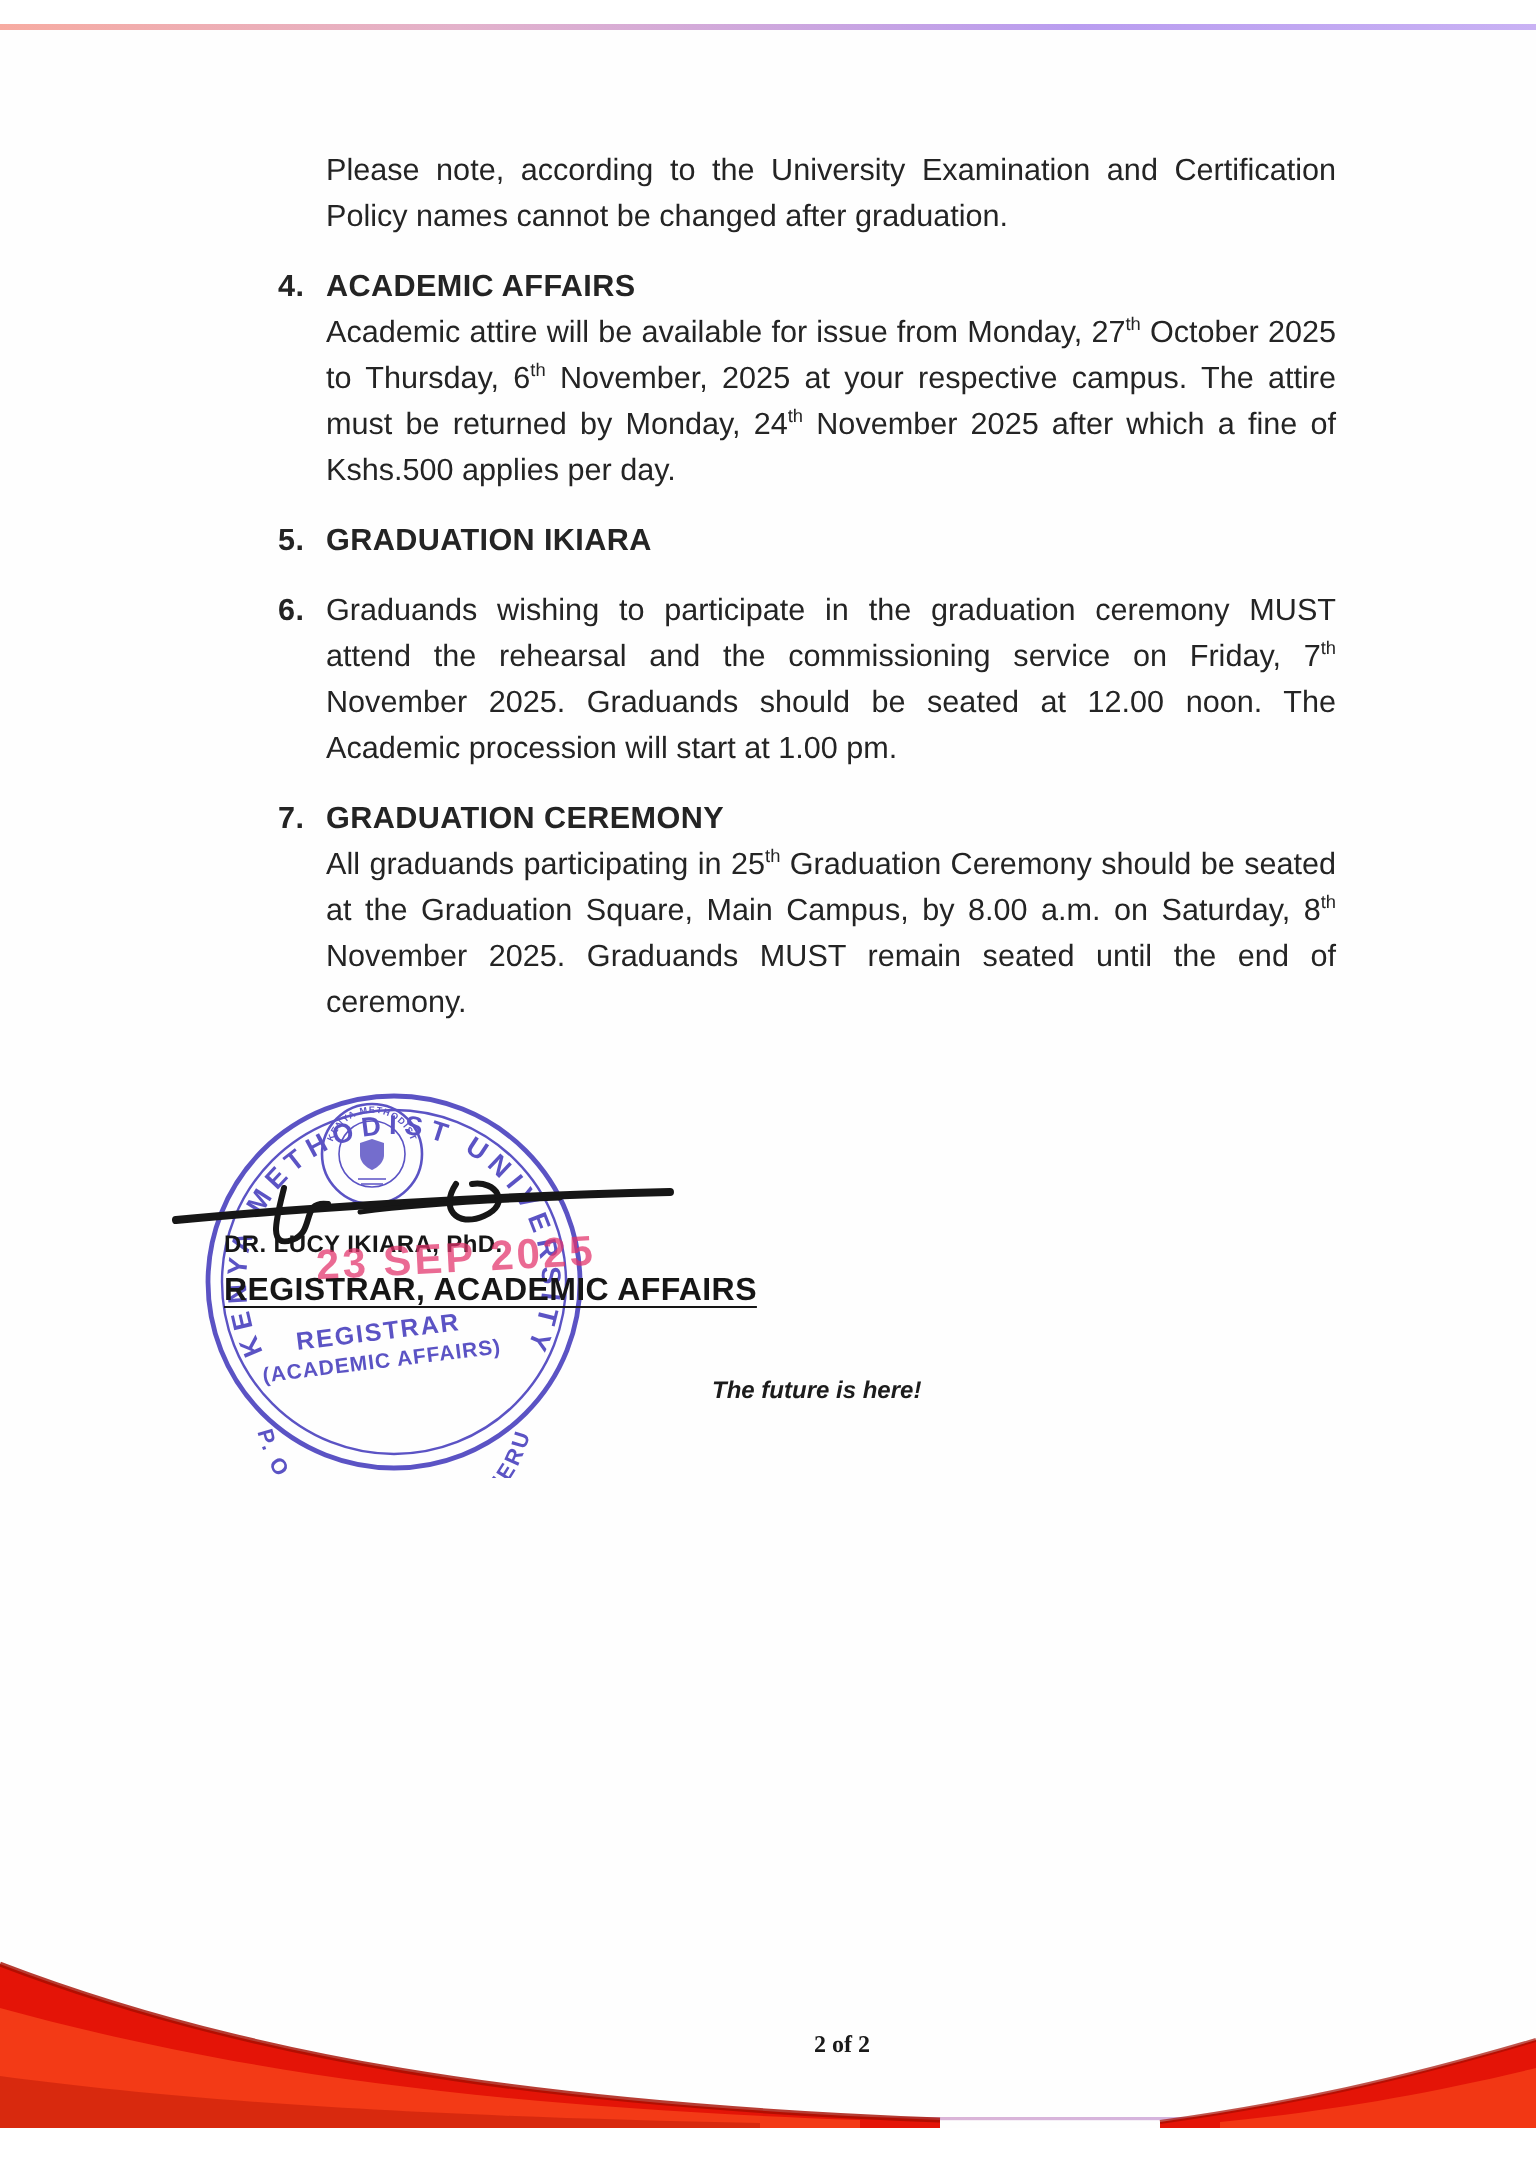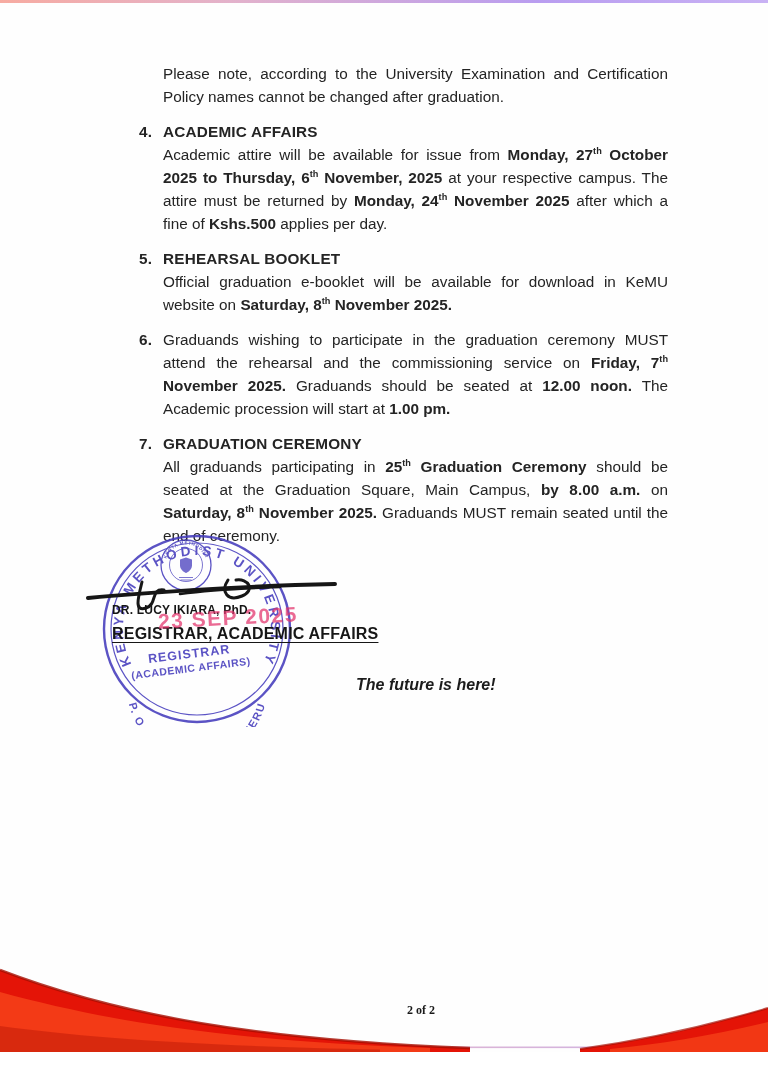--- a/index.html
+++ b/index.html
@@ -1,48 +1,48 @@
 <!DOCTYPE html>
 <html style="--stamp-blue: #453cbd; --date-red: #e3326b; --ribbon-red: #e41407; --ribbon-dark: #a50c00; --ribbon-highlight: #ff5a22;"><head>
 <meta charset="utf-8">
 <style>
   html,body{margin:0;padding:0;background:#ffffff;}
   .doc{
-    position:relative;width:768px;height:1052px;margin:0 auto;
+    position:relative;width:768px;height:1052px;margin:12px auto;
     background:#fefefe;overflow:hidden;
     font-family:"Liberation Sans",sans-serif;color:#242424;
   }
   .top-edge{
     position:absolute;top:0;left:0;width:768px;height:3px;
     background:linear-gradient(90deg,#f7aba1 0%,#e3b2cb 30%,#b99df0 70%,#c9b2f4 100%);
   }
   .content{position:absolute;top:62px;left:163px;width:505px;font-size:15.3px;line-height:23px;}
   .para{text-align:justify;}
   .section{margin-top:12px;position:relative;}
   .sec-head{font-weight:700;letter-spacing:.2px;}
   .sec-num{position:absolute;left:-24px;top:0;font-weight:700;}
   .sec-body{text-align:justify;}
-  .b{font-weight:700;}
+  .b{font-weight:400;}
   sup{font-size:.6em;vertical-align:super;line-height:0;}
 
   
   .stamp-svg{position:absolute;left:90px;top:531px;z-index:1;opacity:.88;}
   .stamp-ring{fill:none;stroke:var(--stamp-blue,#453cbd);}
   .stamp-text{fill:var(--stamp-blue,#453cbd);font-family:"Liberation Sans",sans-serif;font-weight:700;}
   .sig-svg{position:absolute;left:80px;top:568px;z-index:5;}
   .sig-stroke{fill:none;stroke:#161616;stroke-linecap:round;}
   .sig-name{position:absolute;left:112px;top:603px;z-index:3;font-size:12px;font-weight:700;letter-spacing:.2px;color:#161616;white-space:nowrap;}
   .sig-title{position:absolute;left:112px;top:625px;z-index:3;font-size:16px;font-weight:700;letter-spacing:.2px;color:#161616;
     text-decoration:underline;text-decoration-thickness:1.4px;text-underline-offset:3px;white-space:nowrap;}
   .date-stamp{
     position:absolute;left:158px;top:606px;z-index:4;
     font-size:21px;font-weight:700;letter-spacing:1.5px;
     color:var(--date-red,#e3326b);opacity:.72;transform:rotate(-3deg);white-space:nowrap;
   }
-  .tagline{position:absolute;left:356px;top:676px;font-size:16px;font-style:italic;font-weight:700;color:#1c1c1c;}
+  .tagline{position:absolute;left:356px;top:676px;font-size:12px;font-style:italic;font-weight:700;color:#1c1c1c;}
   .page-num{position:absolute;left:0;top:1003px;width:100%;text-align:center;
     font-family:Liberation Serif, serif;font-weight:700;font-size:12px;color:#1a1a1a;padding-left:37px;}
   .bottom-svg{position:absolute;left:0;bottom:0;z-index:2;}
 </style>
 </head>
 <body>
 
 <div class="doc">
 
   <div class="top-edge"></div>
@@ -55,23 +55,22 @@
       <div class="sec-head">
         <span class="sec-num">4.</span>
         <span>ACADEMIC AFFAIRS</span>
       </div>
       <div class="sec-body"><span>Academic attire will be available for issue from </span><span class="b">Monday, 27</span><sup class="b">th</sup><span class="b"> October 2025</span><span class="b"> to </span><span class="b">Thursday, 6</span><sup class="b">th</sup><span class="b"> November, 2025</span><span> at your respective campus. The attire must be returned by </span><span class="b">Monday, 24</span><sup class="b">th</sup><span class="b"> November 2025</span><span> after which a fine of </span><span class="b">Kshs.500</span><span> applies per day.</span></div>
     </div>
 
     <div class="section">
       <div class="sec-head">
         <span class="sec-num">5.</span>
-        <span>REHEARSAL BOOKLET</span>
+        <span>GRADUATION IKIARA</span>
       </div>
-      <div class="sec-body"><span>Official graduation e-booklet will be available for download in KeMU website on </span><span class="b">Saturday, 8</span><sup class="b">th</sup><span class="b"> November 2025.</span></div>
     </div>
 
     <div class="section">
       <div class="sec-head">
         <span class="sec-num">6.</span>
       </div>
       <div class="sec-body"><span>Graduands wishing to participate in the graduation ceremony MUST attend the rehearsal and the commissioning service on </span><span class="b">Friday, 7</span><sup class="b">th</sup><span class="b"> November 2025.</span><span> Graduands should be seated at </span><span class="b">12.00 noon.</span><span> The Academic procession will start at </span><span class="b">1.00 pm.</span></div>
     </div>
 
     <div class="section">

